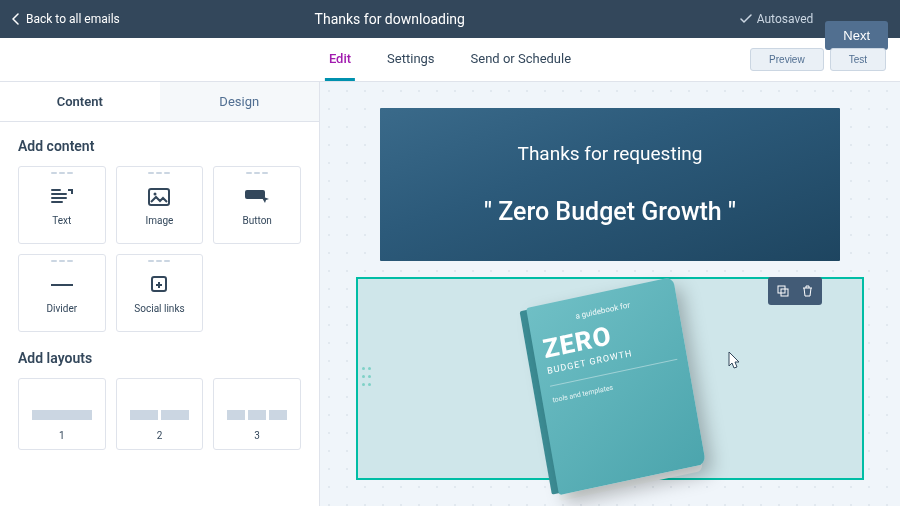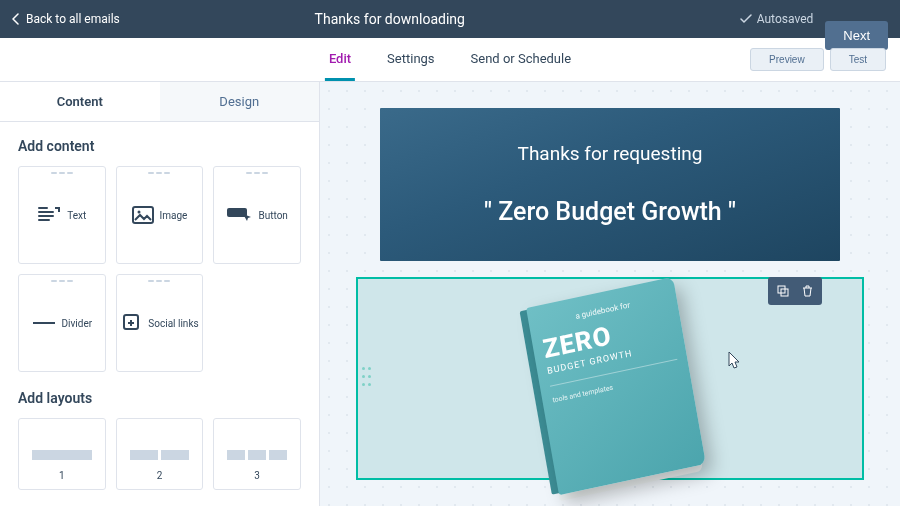--- a/index.html
+++ b/index.html
@@ -27,21 +27,21 @@
 
 
 .sidebar { width: 320px; border-right: 1px solid #dfe3eb; overflow-y: auto; }
 .side-tabs { display: flex; }
 .side-tab { flex: 1; text-align: center; padding: 12px 0; font-size: 13px; color: #506e91; cursor: pointer; border-bottom: 1px solid #dfe3eb; }
 .side-tab.active { font-weight: 600; color: #33475b; border-bottom: 1px solid #dfe3eb; background: #fff; }
 .side-tab:not(.active) { background: #f5f8fa; }
 .side-body { padding: 16px 18px; }
 .sec-title { font-size: 14px; font-weight: 600; color: #33475b; margin-bottom: 12px; }
 .grid3 { display: grid; grid-template-columns: repeat(3, 1fr); gap: 10px; margin-bottom: 18px; }
-.tile { border: 1px solid #dfe3eb; border-radius: 3px; height: 98px; display: flex; flex-direction: row; align-items: center; justify-content: center; gap: 6px; cursor: pointer; position: relative; background: #fff; }
+.tile { border: 1px solid #dfe3eb; border-radius: 3px; height: 78px; display: flex; flex-direction: column; align-items: center; justify-content: center; gap: 6px; cursor: pointer; position: relative; background: #fff; }
 .tile-handle { position: absolute; top: 5px; width: 22px; height: 3px; display: flex; gap: 2px; }
 .tile-handle span { flex: 1; height: 2px; background: #cbd6e2; border-radius: 1px; }
 .tile-icon { color: #33475b; height: 24px; display: flex; align-items: center; }
 .tile-label { font-size: 10px; color: #33475b; }
 
 .layout-tile { border: 1px solid #dfe3eb; border-radius: 3px; height: 72px; display: flex; flex-direction: column; align-items: center; justify-content: flex-end; cursor: pointer; padding-bottom: 8px; gap: 10px; }
 .layout-preview { display: flex; gap: 3px; width: 70%; }
 .layout-preview span { flex: 1; height: 10px; background: #cbd6e2; }
 .layout-label { font-size: 10px; color: #33475b; }
 

